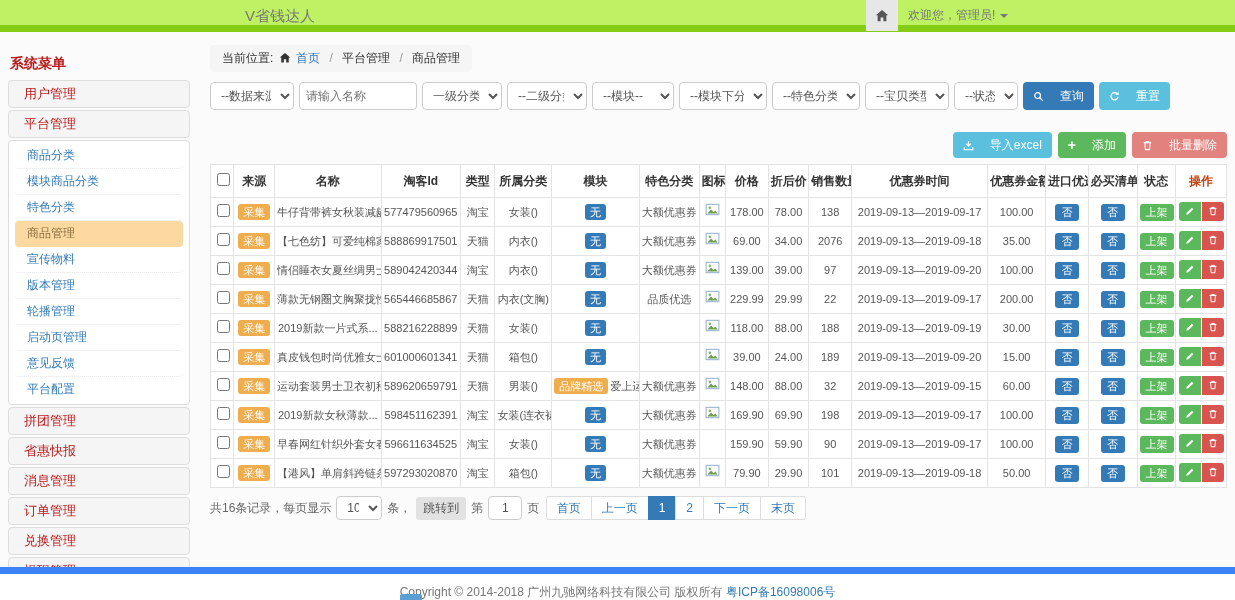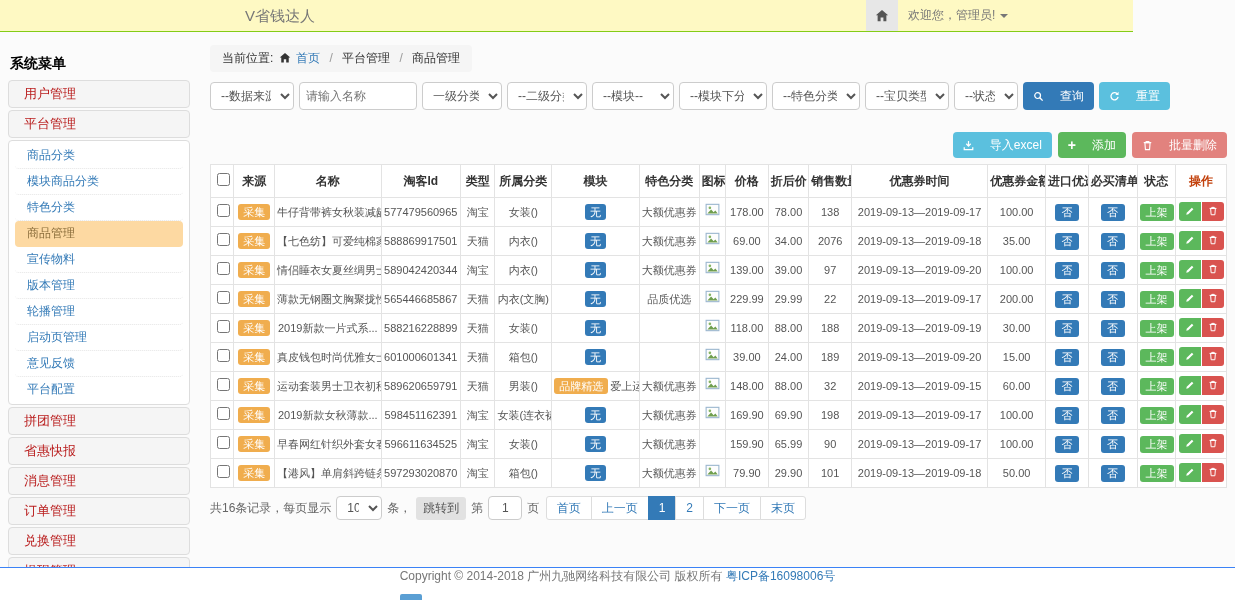--- a/index.html
+++ b/index.html
@@ -4,31 +4,31 @@
 <style>
   * { box-sizing: border-box; }
   html,body { margin:0; padding:0; }
   body {
     width:1235px; height:600px; position:relative; overflow:hidden;
     background:#fbfbfb; color:#333;
     font-family:"Liberation Sans","DejaVu Sans",sans-serif; font-size:12px;
   }
   .icn svg{ display:block; }
   
-  .navbar{ position:absolute; top:0; left:0; width:1133px; height:32px;
-    background:#fef9c3; border-bottom:1px solid #84cc16; }
+  .navbar{ position:absolute; top:0; left:0; width:1235px; height:32px;
+    background:#bef264; border-bottom:7px solid #84cc16; }
   .brand{ position:absolute; left:245px; top:0; line-height:31px; font-size:15px; color:#777; }
   .home-btn{ position:absolute; left:866px; top:0; width:32px; height:31px;
     background:#e7e7e7; display:flex; align-items:center; justify-content:center; color:#555; cursor:pointer; }
   .welcome{ position:absolute; left:908px; top:0; line-height:31px; font-size:12px; color:#777; cursor:pointer; }
   .caret{ display:inline-block; width:0; height:0; border-left:4px solid transparent;
     border-right:4px solid transparent; border-top:4px solid #777; margin-left:5px; vertical-align:middle; }
   
   .sidebar{ position:absolute; top:55px; left:8px; width:182px; z-index:1; }
-  .sidebar-title{ color:#000000; font-weight:bold; font-size:14px; margin:0 0 7px 2px; }
+  .sidebar-title{ color:#b91c1c; font-weight:bold; font-size:14px; margin:0 0 7px 2px; }
   .menu-group{ background:#f5f5f5; border:1px solid #ddd; border-radius:4px;
     padding:6px 15px; font-size:13px; color:#b91c1c; margin-bottom:2px; cursor:pointer; line-height:14px; }
   .menu-panel{ background:#fff; border:1px solid #ddd; border-radius:4px; margin-bottom:2px; padding:2px 6px; }
   .menu-sub{ display:block; padding:6px 12px; color:#337ab7; font-size:12px;
     text-decoration:none; border-bottom:1px dotted #e5e5e5; border-radius:4px; line-height:13px; }
   .menu-sub:last-child{ border-bottom:none; }
   .menu-sub.active{ background:#fdd9a2; color:#8a6d3b; border-bottom-color:transparent; }
   
   .main{ position:absolute; left:210px; top:45px; width:1017px; }
   .breadcrumb{ display:inline-block; background:#f5f5f5; border-radius:4px;
@@ -87,22 +87,22 @@
   .form-control.pg{ width:34px; height:24px; text-align:center; }
   .chip{ background:#e2e2e2; color:#555; padding:3px 7px; border-radius:3px; cursor:pointer; }
   .pager{ display:flex; }
   .pager a{ display:inline-block; border:1px solid #ddd; background:#fff; color:#337ab7;
     padding:4px 10px; font-size:12px; text-decoration:none; margin-left:-1px; line-height:14px; }
   .pager a:first-child{ border-radius:3px 0 0 3px; margin-left:0; }
   .pager a:last-child{ border-radius:0 3px 3px 0; }
   .pager a.active{ background:#337ab7; border-color:#337ab7; color:#fff; }
   
   .footer{ position:absolute; top:567px; left:0; width:1235px; height:33px; background:#fff;
-    border-top:1px solid #3b82f6; text-align:center; font-size:12px; color:#777;
-    z-index:5; }
+    border-top:7px solid #3b82f6; text-align:center; font-size:12px; color:#777;
+    padding-top:10px; z-index:5; }
   .blue-artifact{ position:absolute; left:400px; top:594px; width:22px; height:6px;
     background:#5a9fd4; border-radius:2px 2px 0 0; z-index:6; }
 </style>
 </head>
 <body>
 
 <div class="navbar" data-name="top-navbar">
   <div class="brand" data-name="app-title">V省钱达人</div>
   <div class="home-btn" data-name="home-button">
     <span class="icn" data-name="home-icon">
@@ -583,21 +583,21 @@
           <td data-name="cb-cell"><input data-name="row-checkbox" type="checkbox" style=""></td>
           <td data-name="source-cell"><span data-name="source-badge" class="pill bg-orange">采集</span></td>
           <td data-name="name-cell">早春网红针织外套女春...</td>
           <td data-name="taoke-id-cell">596611634525</td>
           <td data-name="type-cell">淘宝</td>
           <td data-name="category-cell">女装()</td>
           <td data-name="module-cell"><span data-name="module-badge" class="pill bg-blue">无</span></td>
           <td data-name="feature-cell">大额优惠券</td>
           <td data-name="icon-cell"></td>
           <td data-name="price-cell">159.90</td>
-          <td data-name="discount-price-cell">65.99</td>
+          <td data-name="discount-price-cell">59.90</td>
           <td data-name="sales-cell">90</td>
           <td data-name="coupon-time-cell">2019-09-13—2019-09-17</td>
           <td data-name="coupon-amount-cell">100.00</td>
           <td data-name="import-select-cell"><button data-name="import-select-button" class="mini-btn mini-blue">否</button></td>
           <td data-name="must-buy-cell"><button data-name="must-buy-button" class="mini-btn mini-blue">否</button></td>
           <td data-name="status-cell"><button data-name="status-button" class="mini-btn mini-green">上架</button></td>
           <td data-name="ops-cell"><span data-name="row-actions" class="op-group">
               <button data-name="edit-button" class="op-btn op-edit">
                 <span class="icn" data-name="edit-icon">
                   <svg width="10" height="10" viewBox="0 0 16 16">

